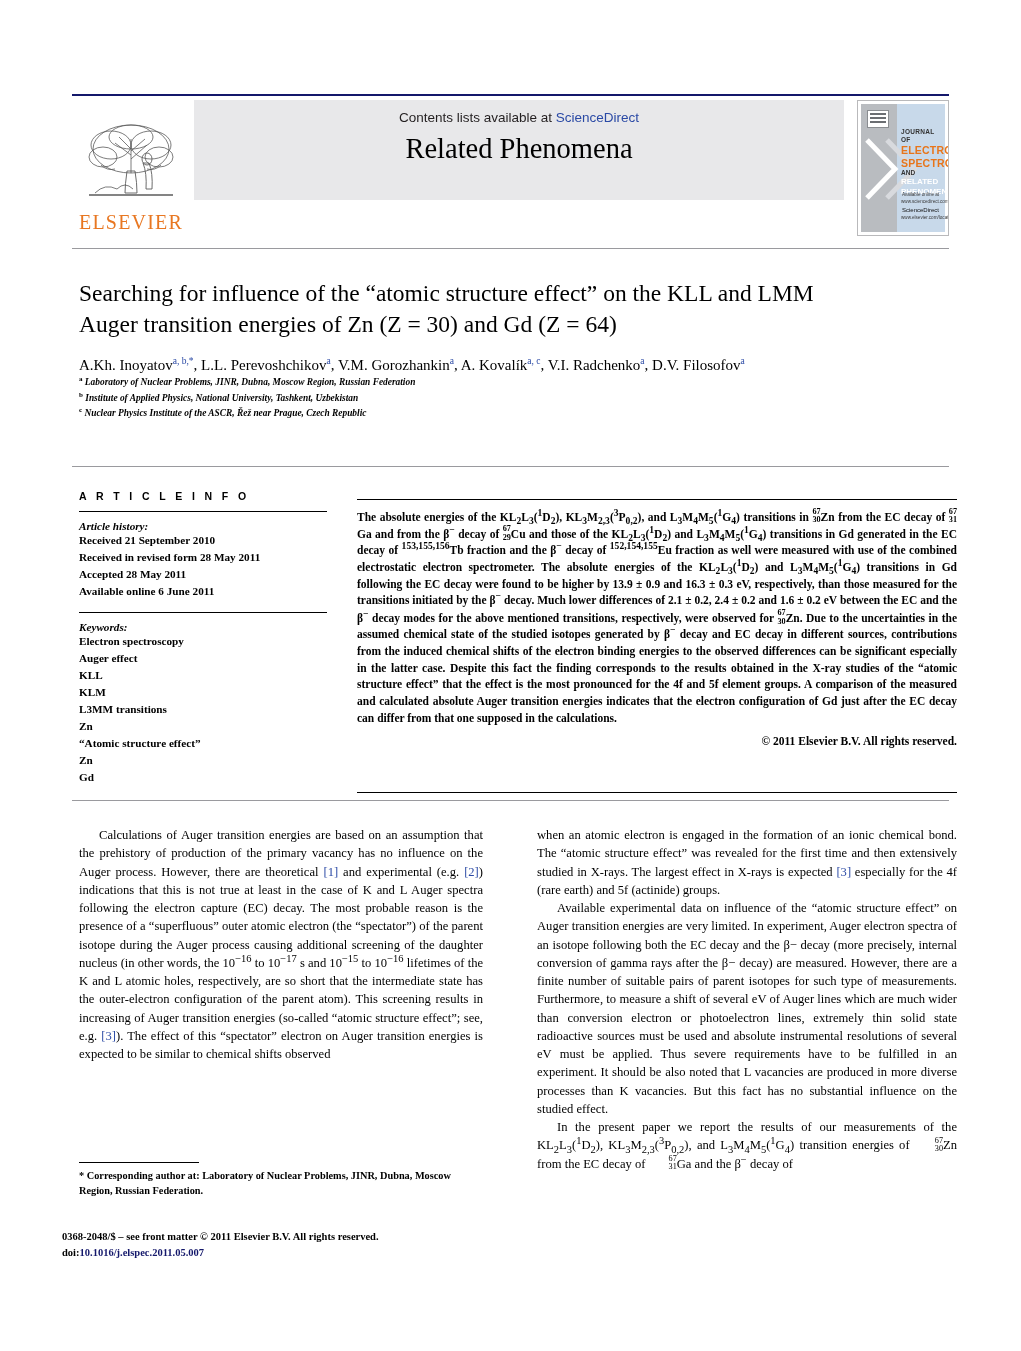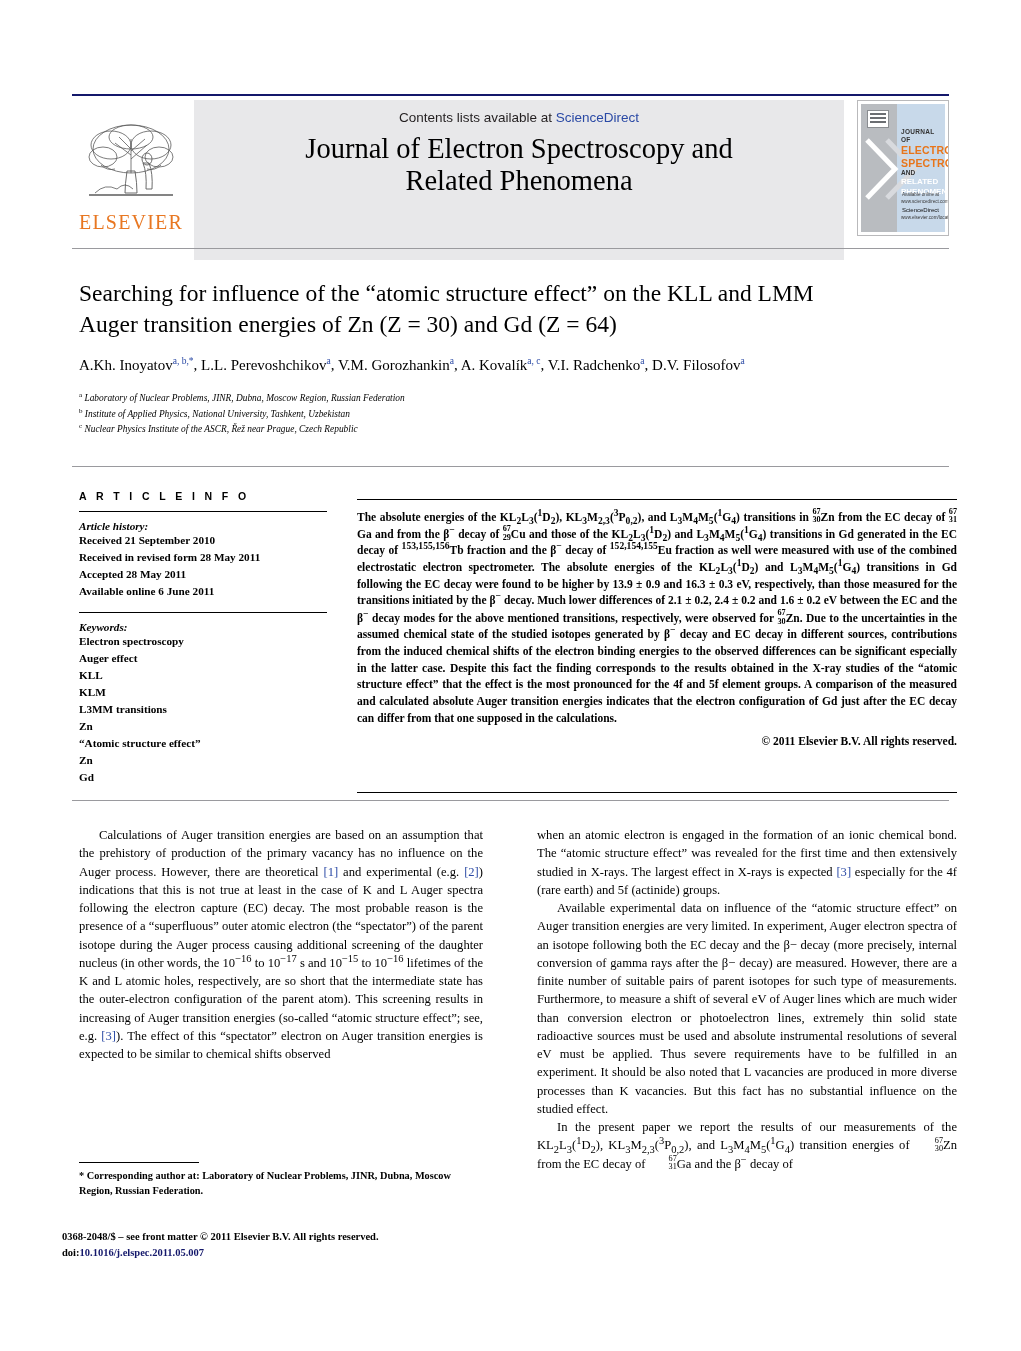--- a/index.html
+++ b/index.html
@@ -72,21 +72,21 @@
     letter-spacing: 1.2px;
     color: #e87722;
     line-height: 1;
     margin-top: 1px;
   }
   .masthead-center {
     position: absolute;
     left: 122px;
     top: 0;
     width: 650px;
-    height: 160px;
+    height: 100px;
     background: #e8e8ea;
     text-align: center;
     box-sizing: border-box;
     padding-top: 10px;
   }
   .contents-line {
     font-size: 13.5px;
     font-family: "Liberation Sans", sans-serif;
     color: #231f20;
   }
@@ -168,24 +168,23 @@
   }
   .authors {
     margin-top: 16px;
     font-size: 15px;
     line-height: 1.35;
     color: #000;
   }
   .authors sup { font-size: 9.5px; color: #2a49a5; }
   .authors sup.star { color: #2a49a5; }
   .affils {
-    margin-top: 16px;
     font-size: 9.4px;
     font-style: italic;
-    font-weight: normal;
+    font-weight: bold;
     line-height: 1.62;
   }
   .affils sup { font-style: normal; font-size: 7px; }
 
   .rule-under-title {
     position: absolute; top: 466px; left: 72px; width: 877px; height: 1px;
     background: #9a9a9e;
   }
 
   
@@ -302,21 +301,20 @@
         <path d="M14 74 q10 -10 22 -4 q8 -8 16 0" fill="none" stroke="#5b5b5b" stroke-width="0.8"></path>
       </svg>
       <div class="logo-word">ELSEVIER</div>
     </div>
 
     <div class="masthead-center">
       <div class="contents-line">
         <span>Contents lists available at </span><span class="sd">ScienceDirect</span>
       </div>
       <div class="journal-title">
-        <div>Journal of Electron Spectroscopy and</div>
         <div>Related Phenomena</div>
       </div>
     </div>
 
     <div class="cover-box">
       <div class="cover-inner">
         <div class="cover-leftband"></div>
         <svg class="cover-chev" viewBox="0 0 52 62">
           <path d="M2 2 L30 31 L2 60" fill="none" stroke="#ffffff" stroke-width="5"></path>
           <path d="M22 2 L50 31 L22 60" fill="none" stroke="#d8dade" stroke-width="5"></path>

